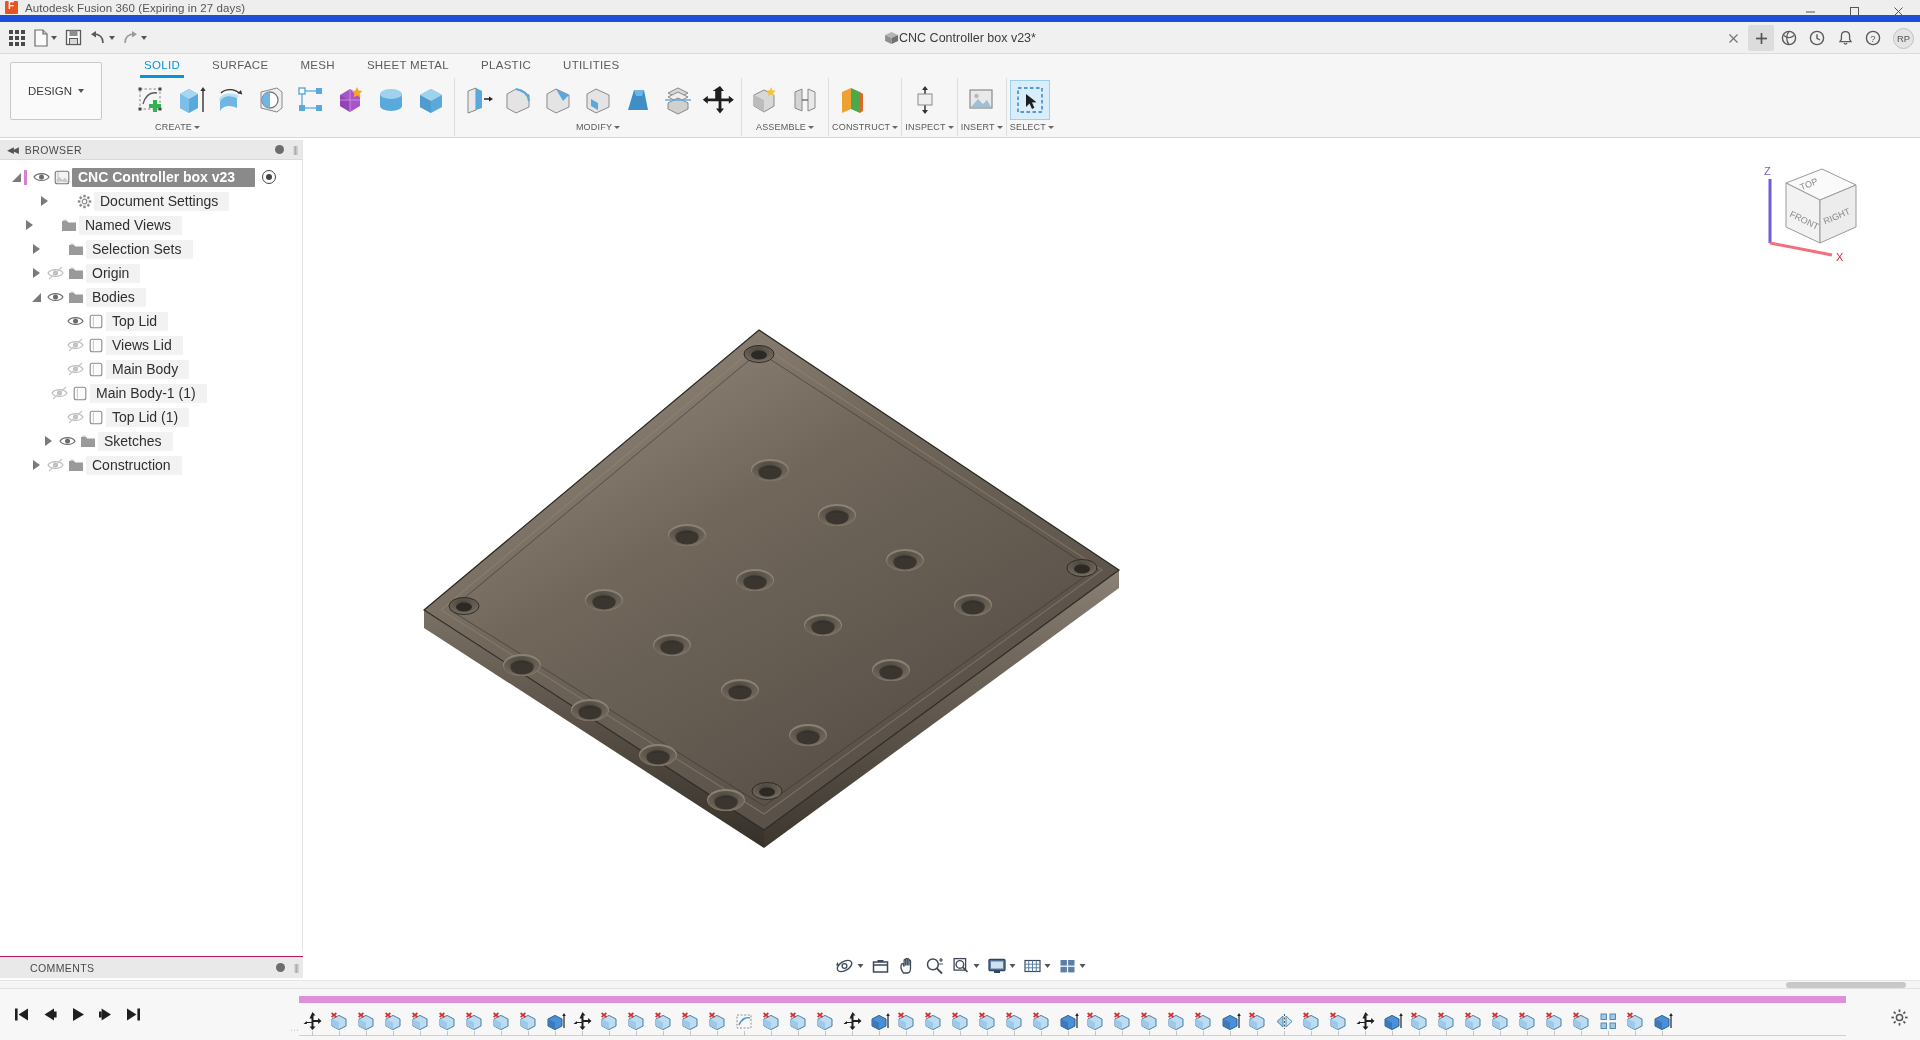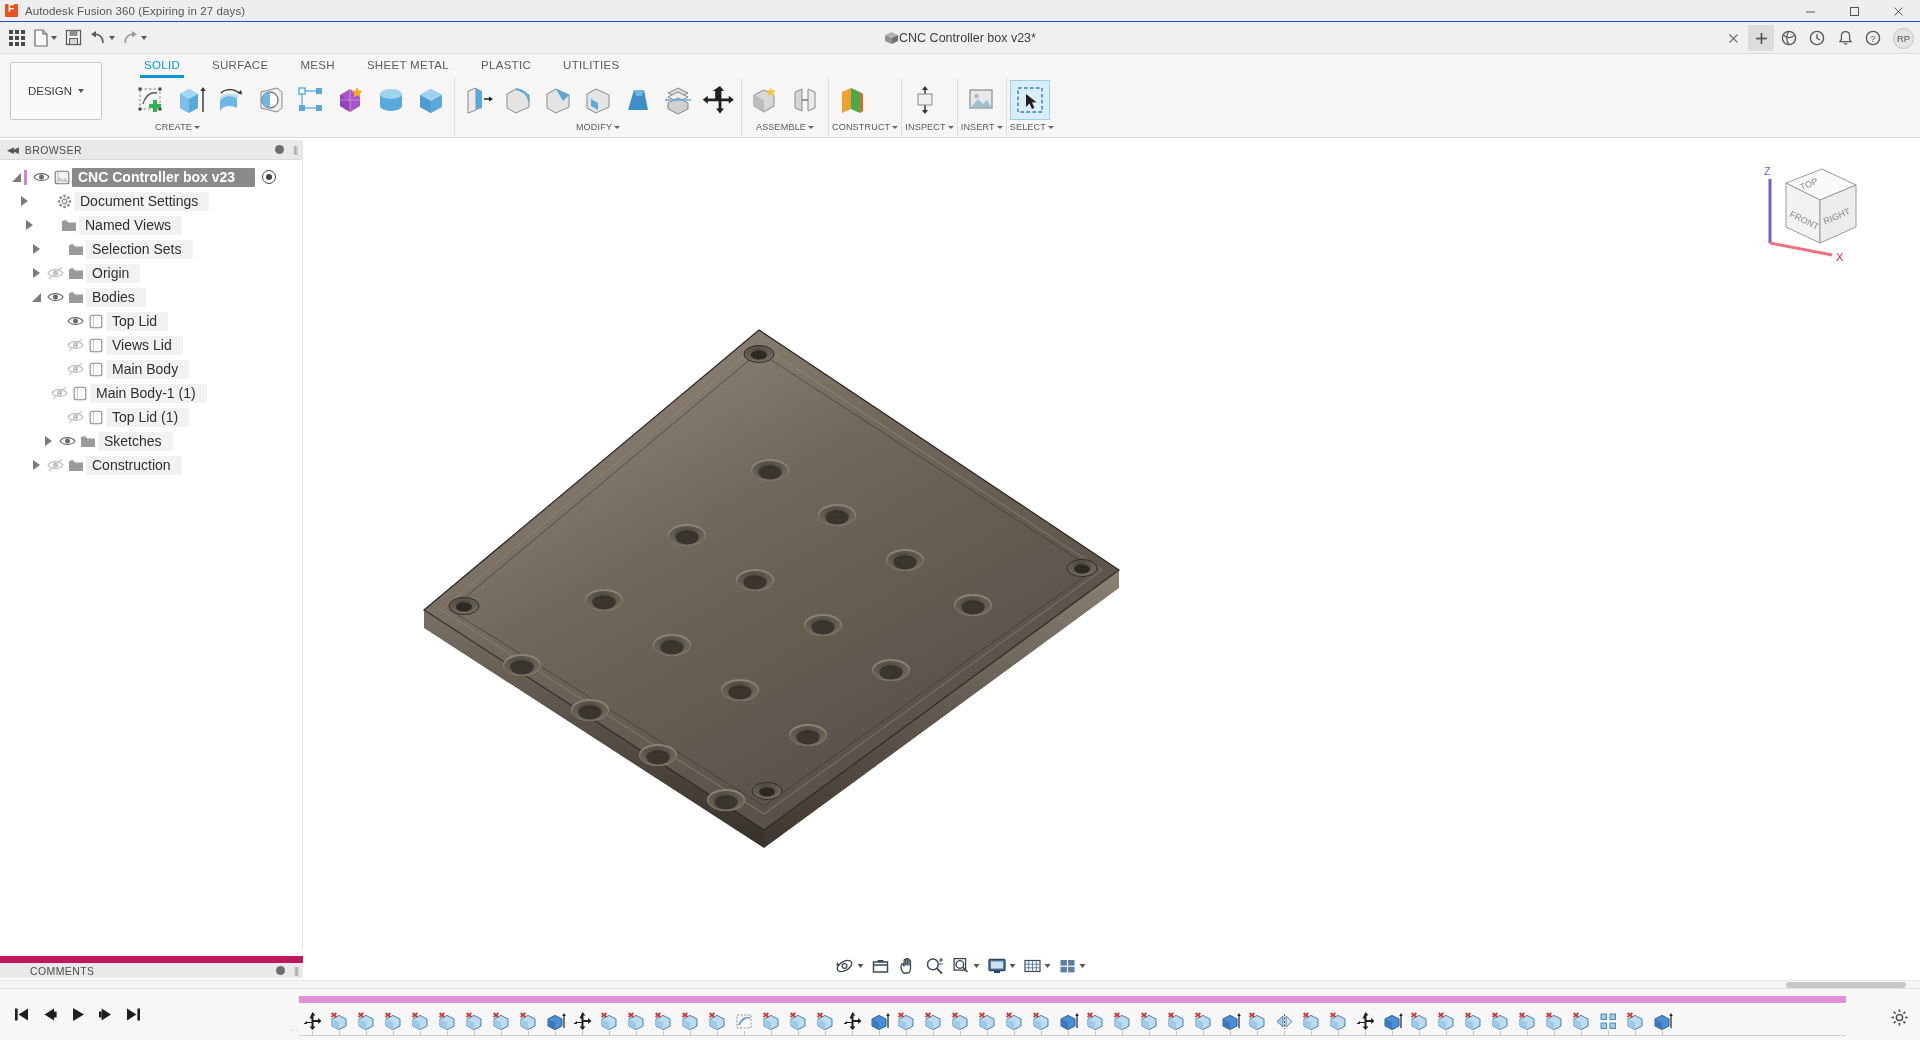--- a/index.html
+++ b/index.html
@@ -7,21 +7,21 @@
     width: 1920px; height: 1040px;
     font-family: "Liberation Sans", sans-serif;
     background: #ffffff; overflow: hidden;
     -webkit-font-smoothing: antialiased;
   }
   #app { position: relative; width: 1920px; height: 1040px; }
 
   
   .titlebar {
     height: 22px; background: #eeeeee; display: flex; align-items: center;
-    border-bottom: 1px solid #1d4ed8; position: relative;
+    border-bottom: 7px solid #1d4ed8; position: relative;
   }
   .tb-logo {
     width: 13px; height: 13px; margin-left: 5px; margin-right: 7px;
     background: #e8531f; border-radius: 1px; position: relative; flex: none;
   }
   .tb-logo::after {
     content: "F"; position: absolute; left: 3px; top: -1px;
     color: #fff; font-size: 10px; font-weight: bold;
     font-family: "Liberation Sans", sans-serif;
   }
@@ -135,21 +135,21 @@
   .rootdot i { width: 6px; height: 6px; border-radius: 50%; background: #444; display: block; }
 
   
   .canvas { position: absolute; left: 304px; right: 0; top: 140px; bottom: 90px; background: #fff; overflow: hidden; }
   .viewcube { position: absolute; right: 50px; top: 15px; width: 120px; height: 110px; }
 
   
   .comments {
     position: absolute; left: 0; width: 303px; bottom: 62px; height: 22px;
     background: #e9e9e9; display: flex; align-items: center;
-    font-size: 10.5px; color: #4a4a4a; letter-spacing: .4px; border-top: 7px solid #be185d;
+    font-size: 10.5px; color: #4a4a4a; letter-spacing: .4px; border-top: 1px solid #be185d;
   }
 
   
   .navbar {
     position: absolute; left: 50%; transform: translateX(-50%); bottom: 60px;
     height: 28px; display: flex; align-items: center; gap: 1px;
   }
   .nav-btn { height: 26px; display: flex; align-items: center; justify-content: center; padding: 0 3px; }
 
   
@@ -576,21 +576,21 @@
               <rect x="1.2" y="1.2" width="13.6" height="12.6" rx="2" fill="#f4f4f4" stroke="#777" stroke-width="1.1"></rect>
               <path d="M4 1.6 v11.8" stroke="#bdbdbd" stroke-width="1"></path>
               <path d="M1.6 11 l4-4 l3 3 l2.6-2.4 l3.2 5" fill="#c9c9c9"></path>
             </svg>
           </span>
           <span class="nodelabel">CNC Controller box v23</span>
           <span class="rootdot">
             <i></i>
           </span>
         </div>
-        <div class="trow" style="padding-left: 16px;">
+        <div class="trow" style="padding-left: 36px;">
           <span class="tw">
             <span class="tri-right"></span>
           </span>
           <span style="width:22px"></span>
           <span class="nodeico">
             <svg width="15" height="15" viewBox="0 0 15 15">
               <circle cx="7.5" cy="7.5" r="2.3" fill="#fff" stroke="#8a8a8a" stroke-width="1.2"></circle>
               <g stroke="#8a8a8a" stroke-width="2.4">
                 <line x1="7.5" y1="0.8" x2="7.5" y2="3.3"></line>
                 <line x1="7.5" y1="11.7" x2="7.5" y2="14.2"></line>

